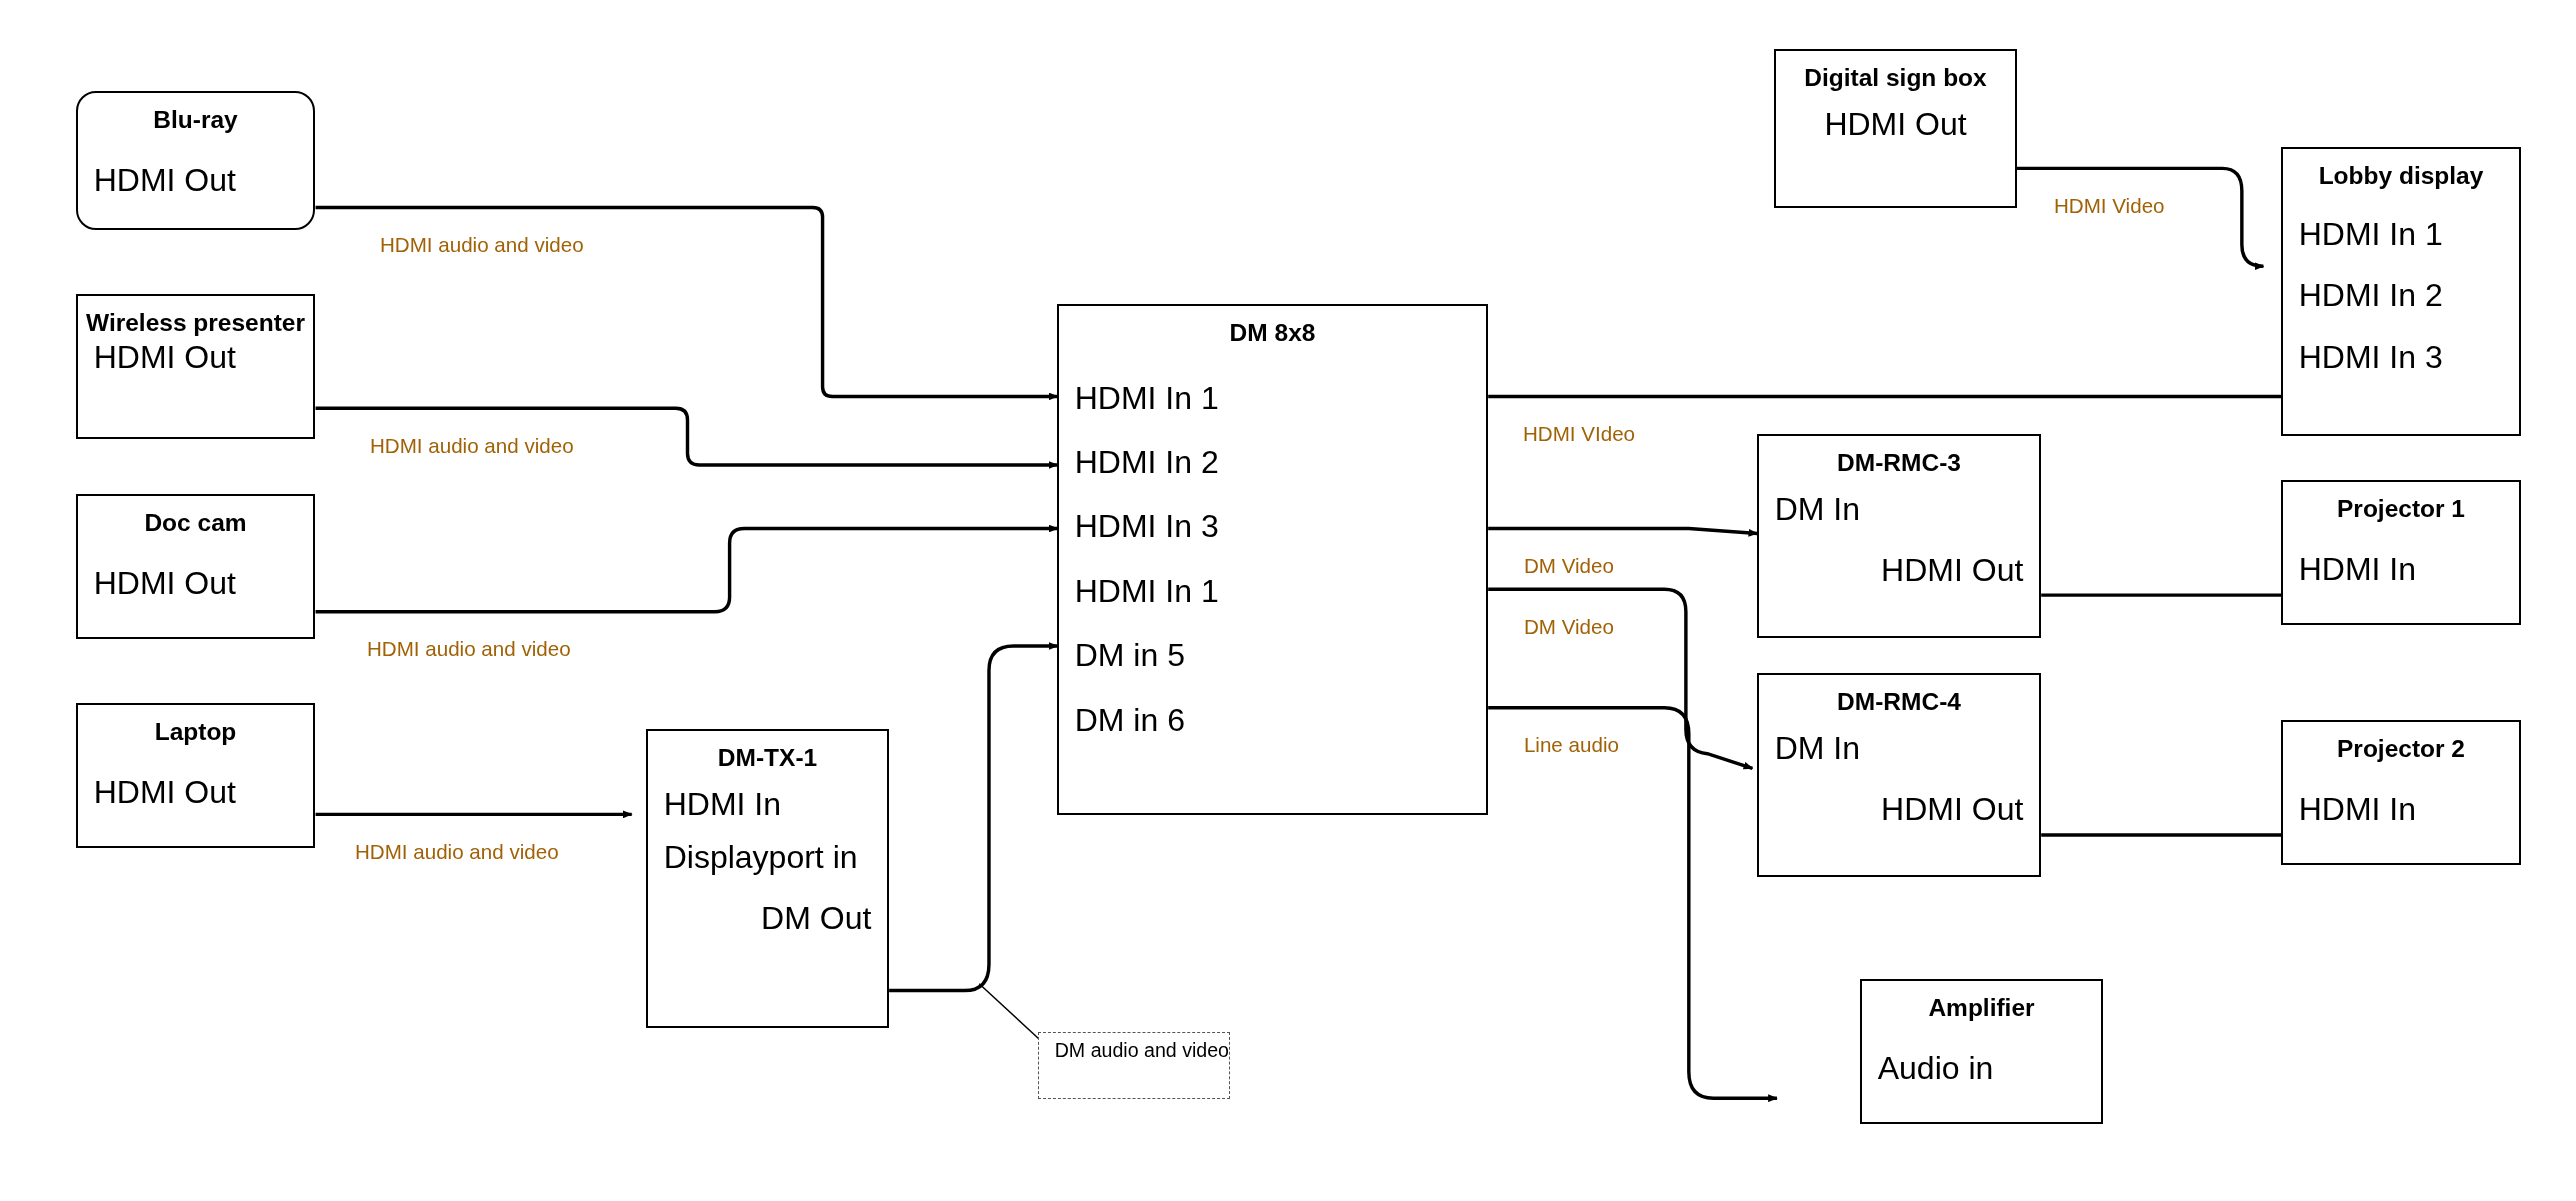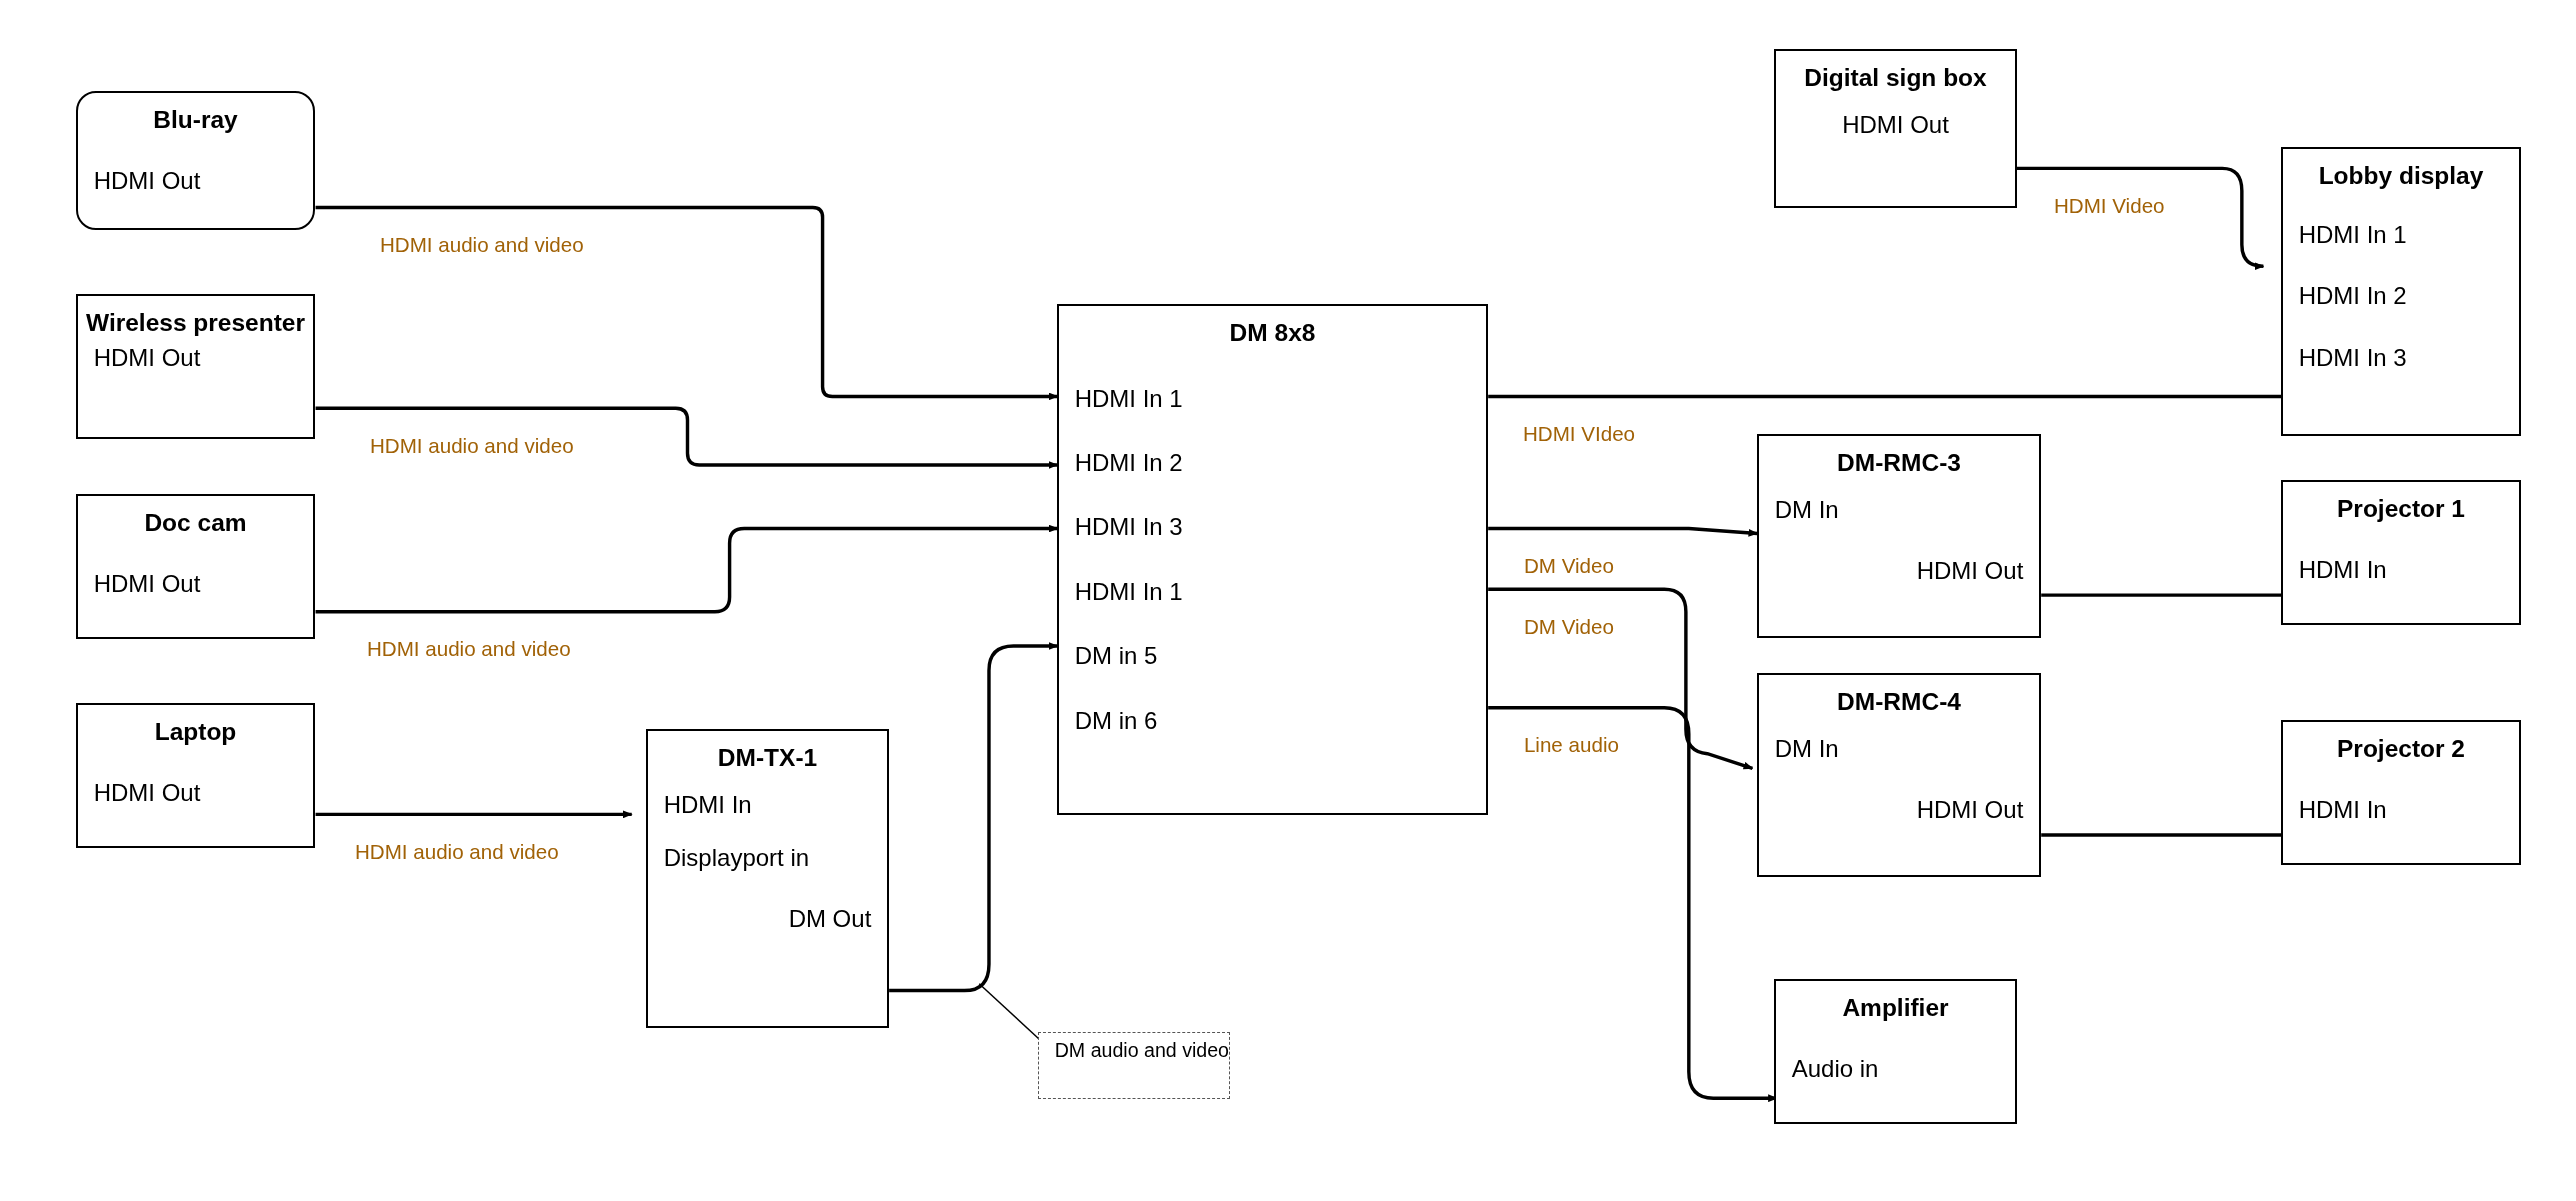--- a/index.html
+++ b/index.html
@@ -25,21 +25,21 @@
     color: #000000;
   }
   .box-title {
     text-align: center;
     font-weight: bold;
     font-size: 24.5px;
     line-height: 29px;
     padding-top: 11.7px;
   }
   .port {
-    font-size: 24px;
+    font-size: 32px;
     line-height: 27.4px;
     white-space: nowrap;
   }
   .port-left {
     text-align: left;
     padding-left: 15.7px;
   }
   .port-right {
     text-align: right;
     padding-right: 15.7px;
@@ -193,21 +193,21 @@
   <div class="box" style="left:2281px; top:480px; width:240px; height:145px;">
     <div class="box-title">Projector 1</div>
     <div class="port port-left mt34">HDMI In</div>
   </div>
 
   <div class="box" style="left:2281px; top:720px; width:240px; height:145px;">
     <div class="box-title">Projector 2</div>
     <div class="port port-left mt34">HDMI In</div>
   </div>
 
-  <div class="box" style="left:1774px; top:979px; width:243px; height:145px;">
+  <div class="box" style="left:1860px; top:979px; width:243px; height:145px;">
     <div class="box-title">Amplifier</div>
     <div class="port port-left mt34">Audio in</div>
   </div>
 
   <div class="edge-label" style="left:377px; top:196px;">HDMI audio and video</div>
   <div class="edge-label" style="left:367px; top:397px;">HDMI audio and video</div>
   <div class="edge-label" style="left:364px; top:600px;">HDMI audio and video</div>
   <div class="edge-label" style="left:352px; top:803px;">HDMI audio and video</div>
   <div class="edge-label" style="left:2051px; top:157px;">HDMI Video</div>
   <div class="edge-label" style="left:1520px; top:385px;">HDMI VIdeo</div>

